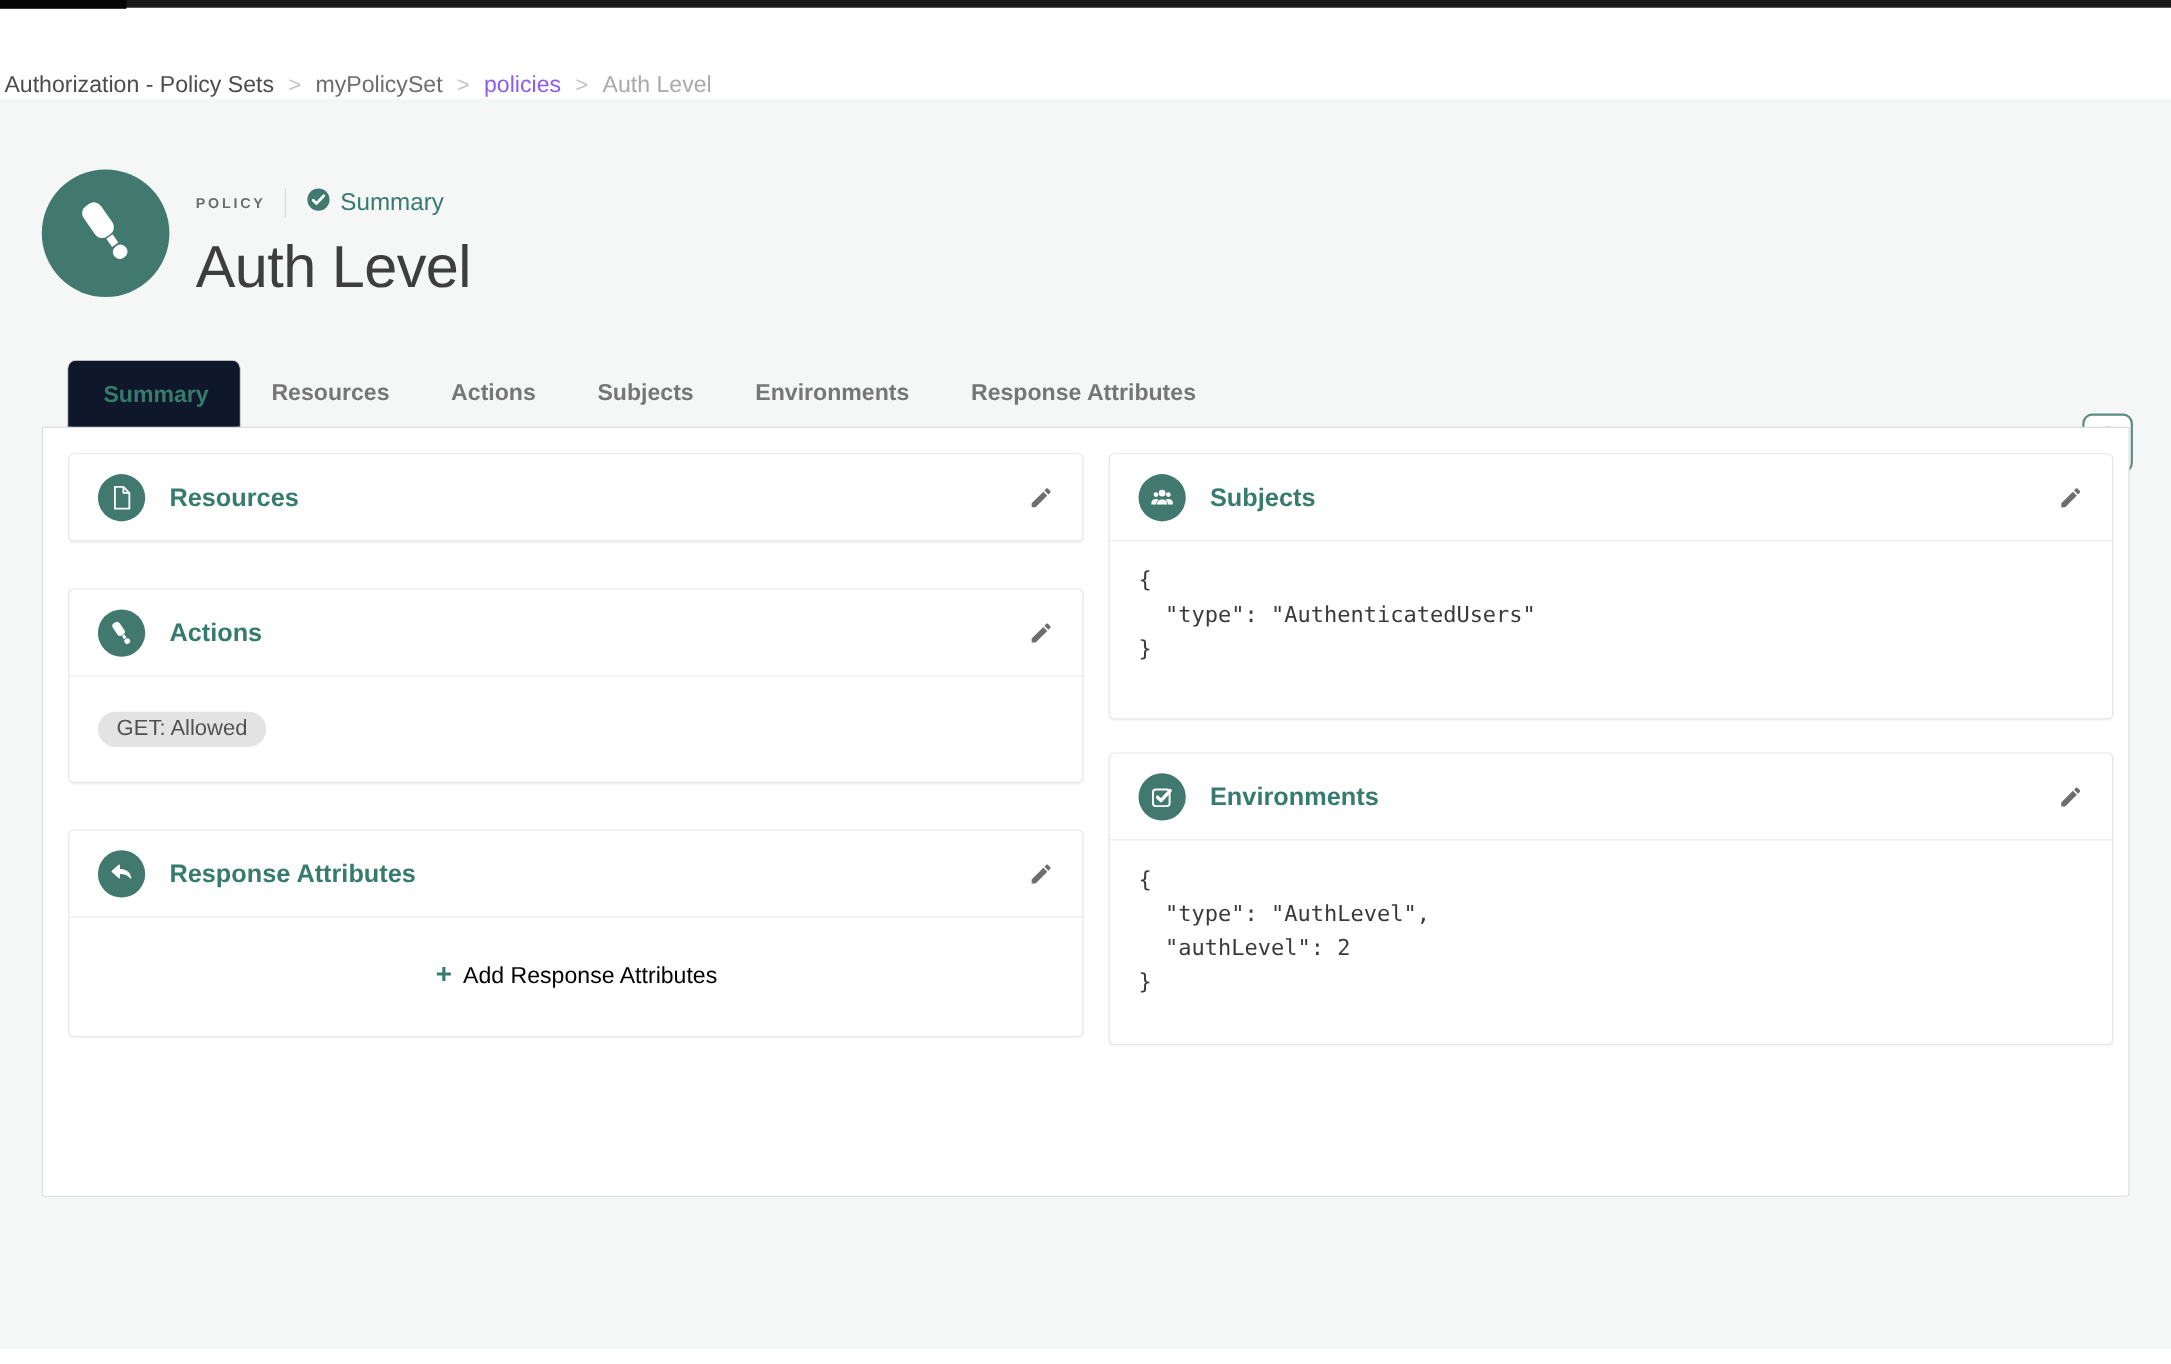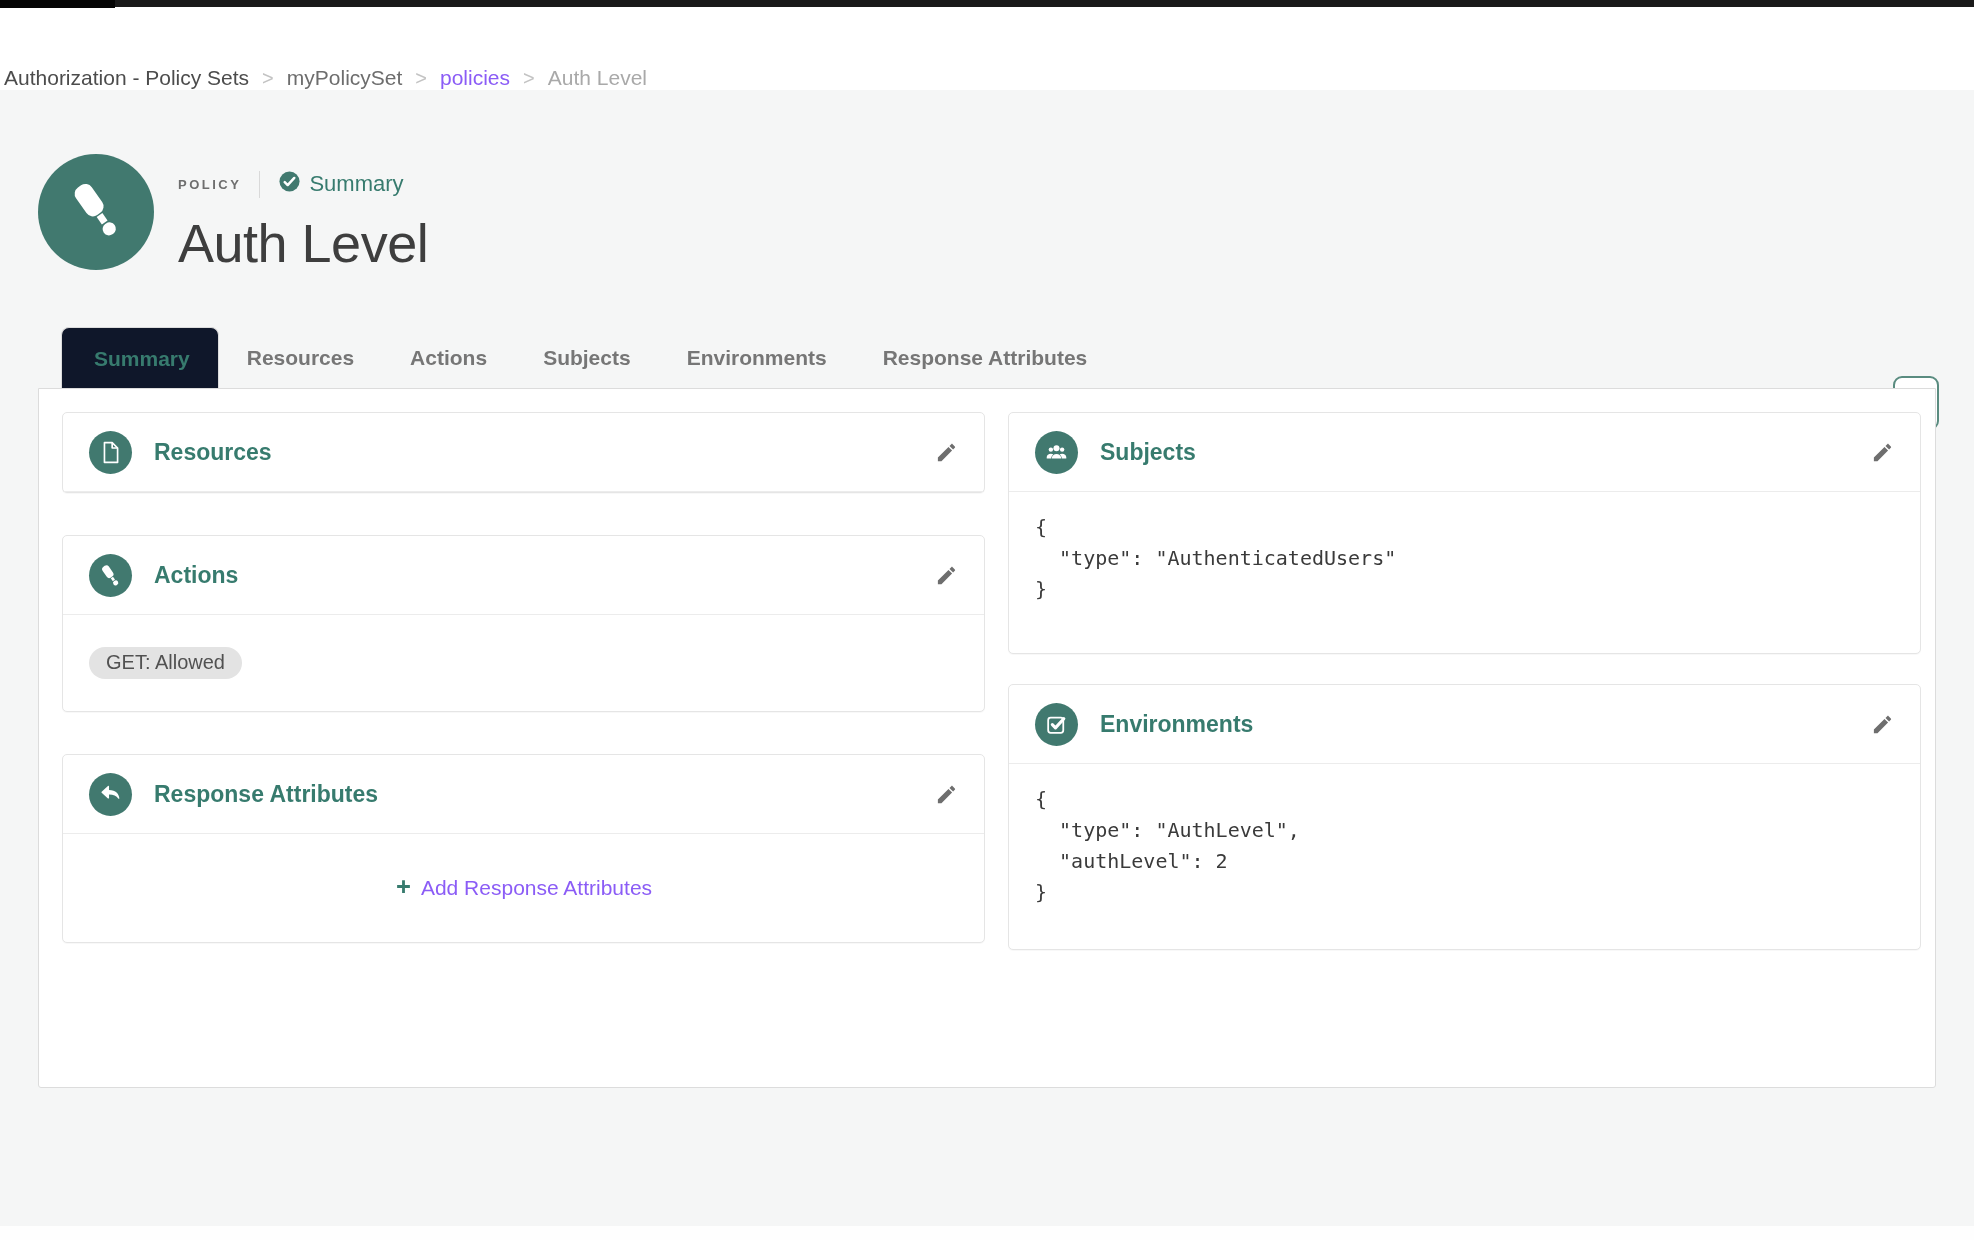--- a/index.html
+++ b/index.html
@@ -64,21 +64,21 @@
 
   .body-tags { min-height:96px; display:flex; align-items:center; padding:0 26px; }
   .tag-pill { background:#e3e3e3; color:#515151; font-size:20px; padding:4px 17px 5px; border-radius:16px; white-space:nowrap; }
 
   .body-code { padding:20px 26px 24px; }
   .body-code pre { margin:0; font-family:"DejaVu Sans Mono", monospace; font-size:20px; line-height:31px; color:#3a3a3a; }
   .body-code.tall-3 { min-height:161px; }
   .body-code.tall-4 { min-height:185px; }
 
   .body-add { min-height:108px; display:flex; align-items:center; justify-content:center; }
-  .add-link { color:#8b5cf6; font-size:21px; display:flex; align-items:center; gap:9px; cursor:pointer; }
+  .add-link { color:#000000; font-size:21px; display:flex; align-items:center; gap:9px; cursor:pointer; }
   .add-link svg { width:17px; height:17px; }
 
   .footer-strip { position:absolute; left:0; bottom:0; width:100%; height:14px; background:#fefefe; }
 </style>
 </head>
 <body>
 
 <div class="topbar">
   <div class="topbar-left"></div>
 </div>

